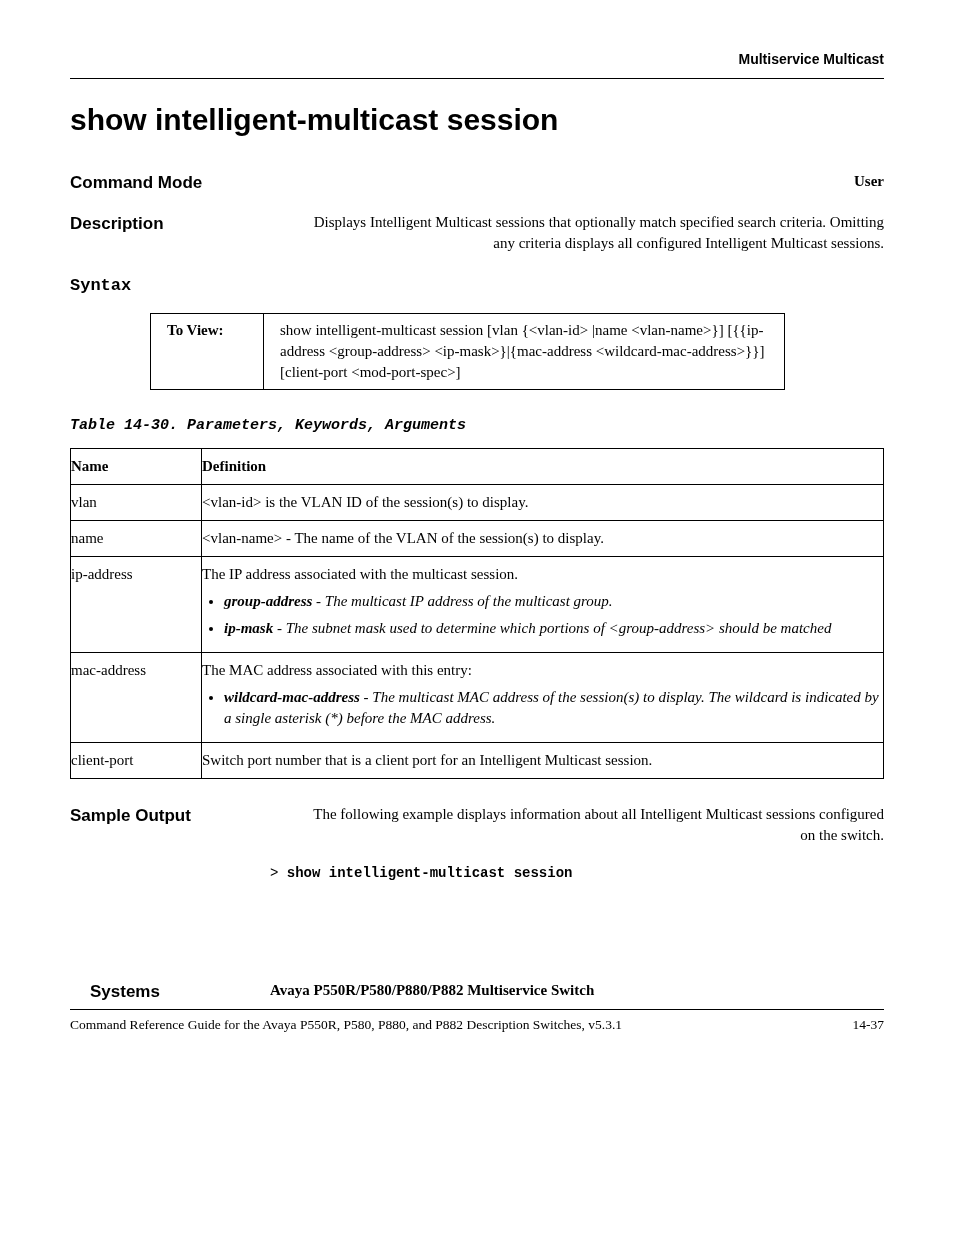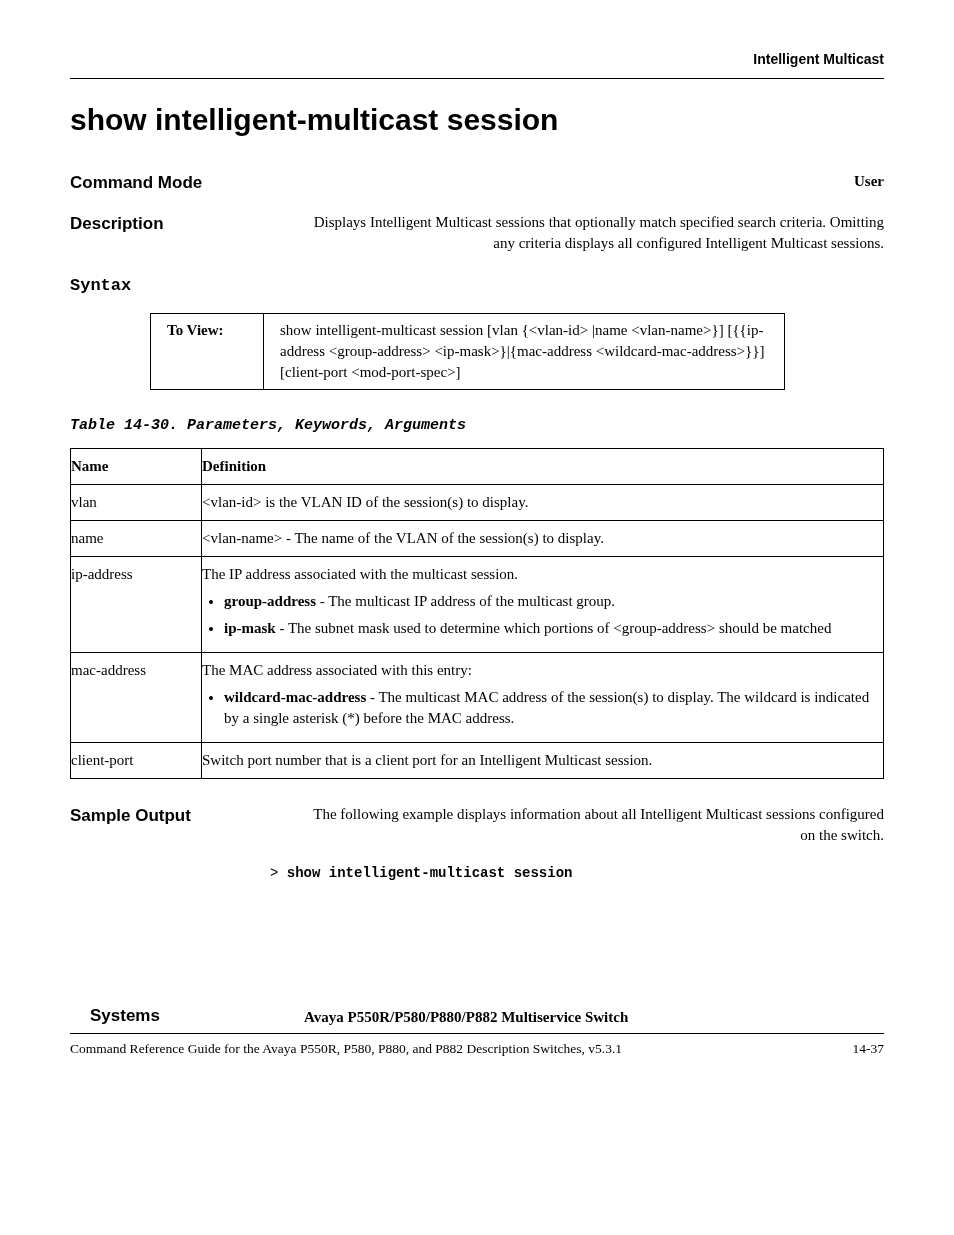--- a/index.html
+++ b/index.html
@@ -95,37 +95,37 @@
   }
   table.param-table td.name-col {
     width: 130px;
   }
   .bullet-list {
     margin: 6px 0 0 0;
     padding-left: 22px;
   }
   .bullet-list li {
     margin-bottom: 6px;
+    font-style: italic;
   }
   .sample-code {
     font-family: 'Courier New', monospace;
     font-weight: bold;
     text-align: left;
     margin: 8px 0 0 200px;
     font-size: 14px;
   }
   .sample-code .prompt {
     font-weight: normal;
   }
   .systems-row {
     display: flex;
-    margin-top: 120px;
+    margin-top: 96px;
     margin-bottom: 5px;
-    align-items: flex-end;
-    gap: 34px;
+    align-items: flex-start;
   }
   .systems-row .label {
     font-family: Arial, Helvetica, sans-serif;
     font-weight: bold;
     font-size: 17px;
     width: 180px;
     flex: 0 0 180px;
     padding-left: 20px;
   }
   .systems-row .value {
@@ -139,21 +139,21 @@
   }
   .footer {
     display: flex;
     justify-content: space-between;
     font-size: 13.5px;
   }
 </style>
 </head>
 <body>
 
-<div class="header-right">Intelligent Multicast</div>
+<div class="header-right">Multiservice Multicast</div>
 <hr class="top-rule">
 
 <h1 class="page-title">show intelligent-multicast session</h1>
 
 <div class="row">
   <div class="label">Command Mode</div>
   <div class="value value-bold">User</div>
 </div>
 
 <div class="row">

